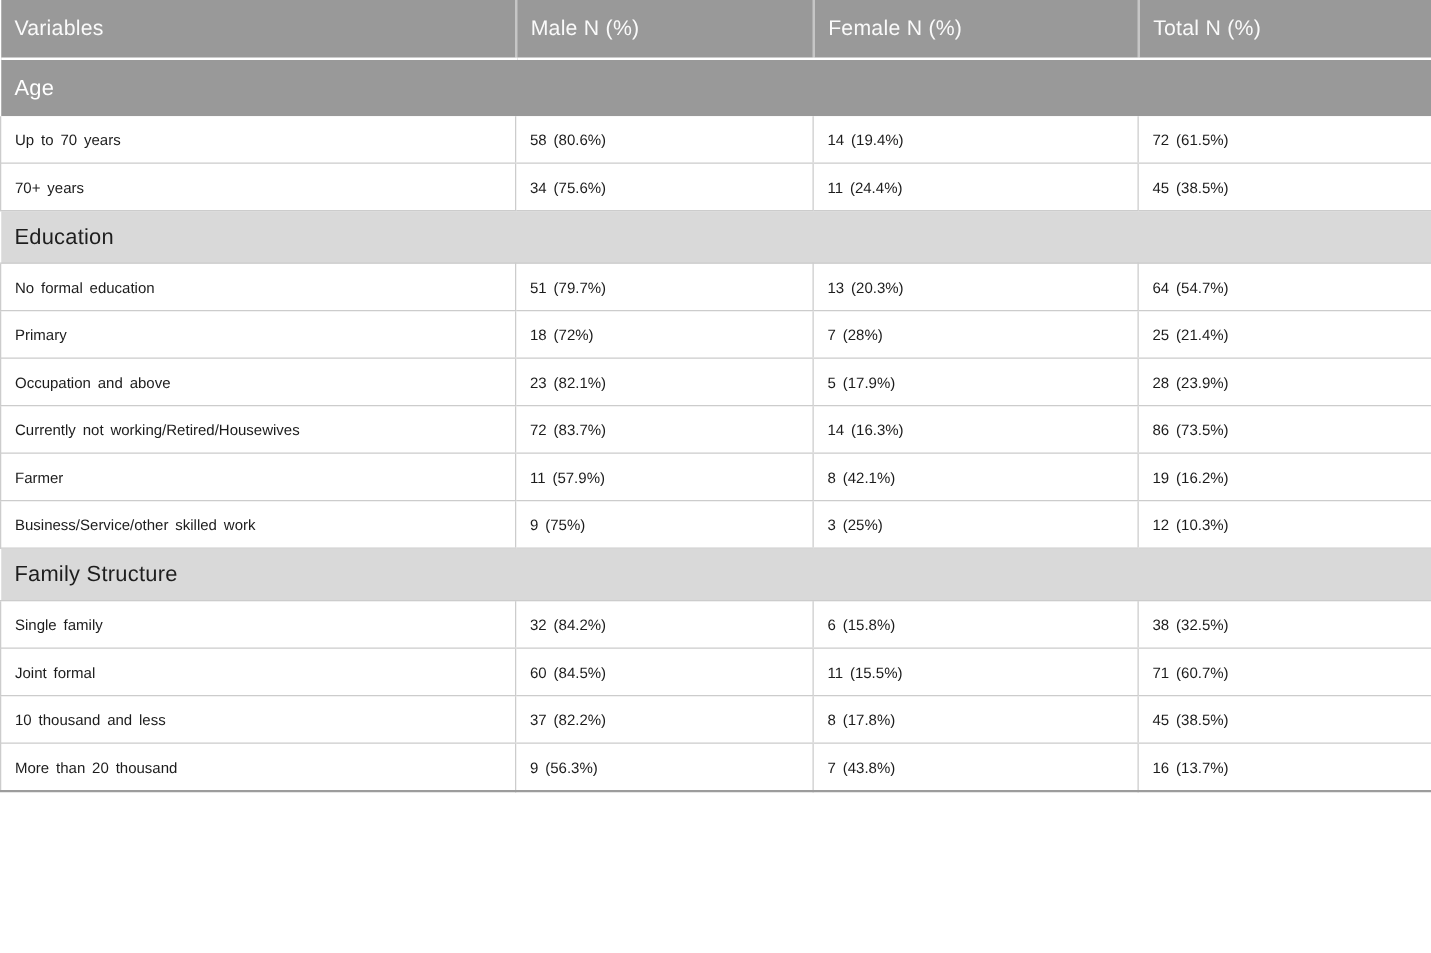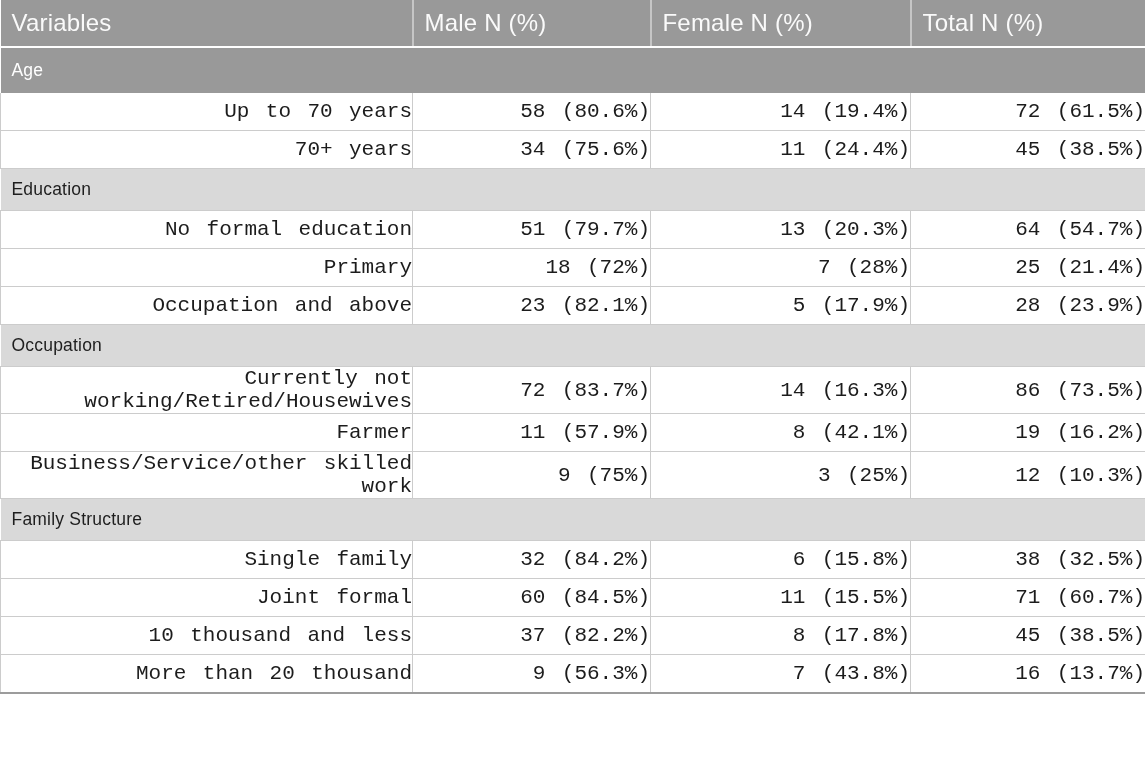--- a/index.html
+++ b/index.html
@@ -25,21 +25,21 @@
   }
   col.c-var{width:412px;}
   col.c-male{width:238px;}
   col.c-female{width:260px;}
   col.c-total{width:235px;}
 
   thead th{
     background:var(--header-bg);
     color:var(--header-text);
     font-family:"Liberation Sans",sans-serif;
-    font-size:24px;
+    font-size:17px;
     font-weight:400;
     text-align:left;
     height:46px;
     padding:0 0 0 11px;
     border-bottom:2px solid #ffffff;
     vertical-align:middle;
     letter-spacing:.2px;
   }
   thead th + th{border-left:2px solid var(--header-divider);}
 
@@ -60,28 +60,27 @@
     background:var(--section-light-bg);
     color:var(--section-light-text);
     height:41px;
     border-top:1px solid var(--grid-line);
     border-bottom:1px solid var(--grid-line);
   }
 
   tr.data-row td{
     background:var(--row-bg);
     color:var(--row-text);
-    font-family:Liberation Mono, monospace;
-    font-size:21px;
+    font-family:Liberation Sans, sans-serif;
+    font-size:12px;
     word-spacing:.18em;
     height:37px;
     padding:0 0 0 11px;
     vertical-align:middle;
     border-bottom:1px solid var(--grid-line);
-    text-align:right;
   }
   tr.data-row td + td{border-left:1px solid var(--grid-line);}
   tr.data-row td:first-child{border-left:1px solid var(--grid-line);}
   tr.data-row td:last-child{border-right:1px solid var(--grid-line);}
 </style>
 </head>
 <body>
 
 <table>
   <colgroup>
@@ -128,23 +127,20 @@
         <td>18 (72%)</td>
         <td>7 (28%)</td>
         <td>25 (21.4%)</td>
       </tr>
       <tr class="data-row">
         <td>Occupation and above</td>
         <td>23 (82.1%)</td>
         <td>5 (17.9%)</td>
         <td>28 (23.9%)</td>
       </tr>
-      <tr class="section-row section-light">
-        <td colspan="4">Occupation</td>
-      </tr>
       <tr class="data-row">
         <td>Currently not working/Retired/Housewives</td>
         <td>72 (83.7%)</td>
         <td>14 (16.3%)</td>
         <td>86 (73.5%)</td>
       </tr>
       <tr class="data-row">
         <td>Farmer</td>
         <td>11 (57.9%)</td>
         <td>8 (42.1%)</td>

